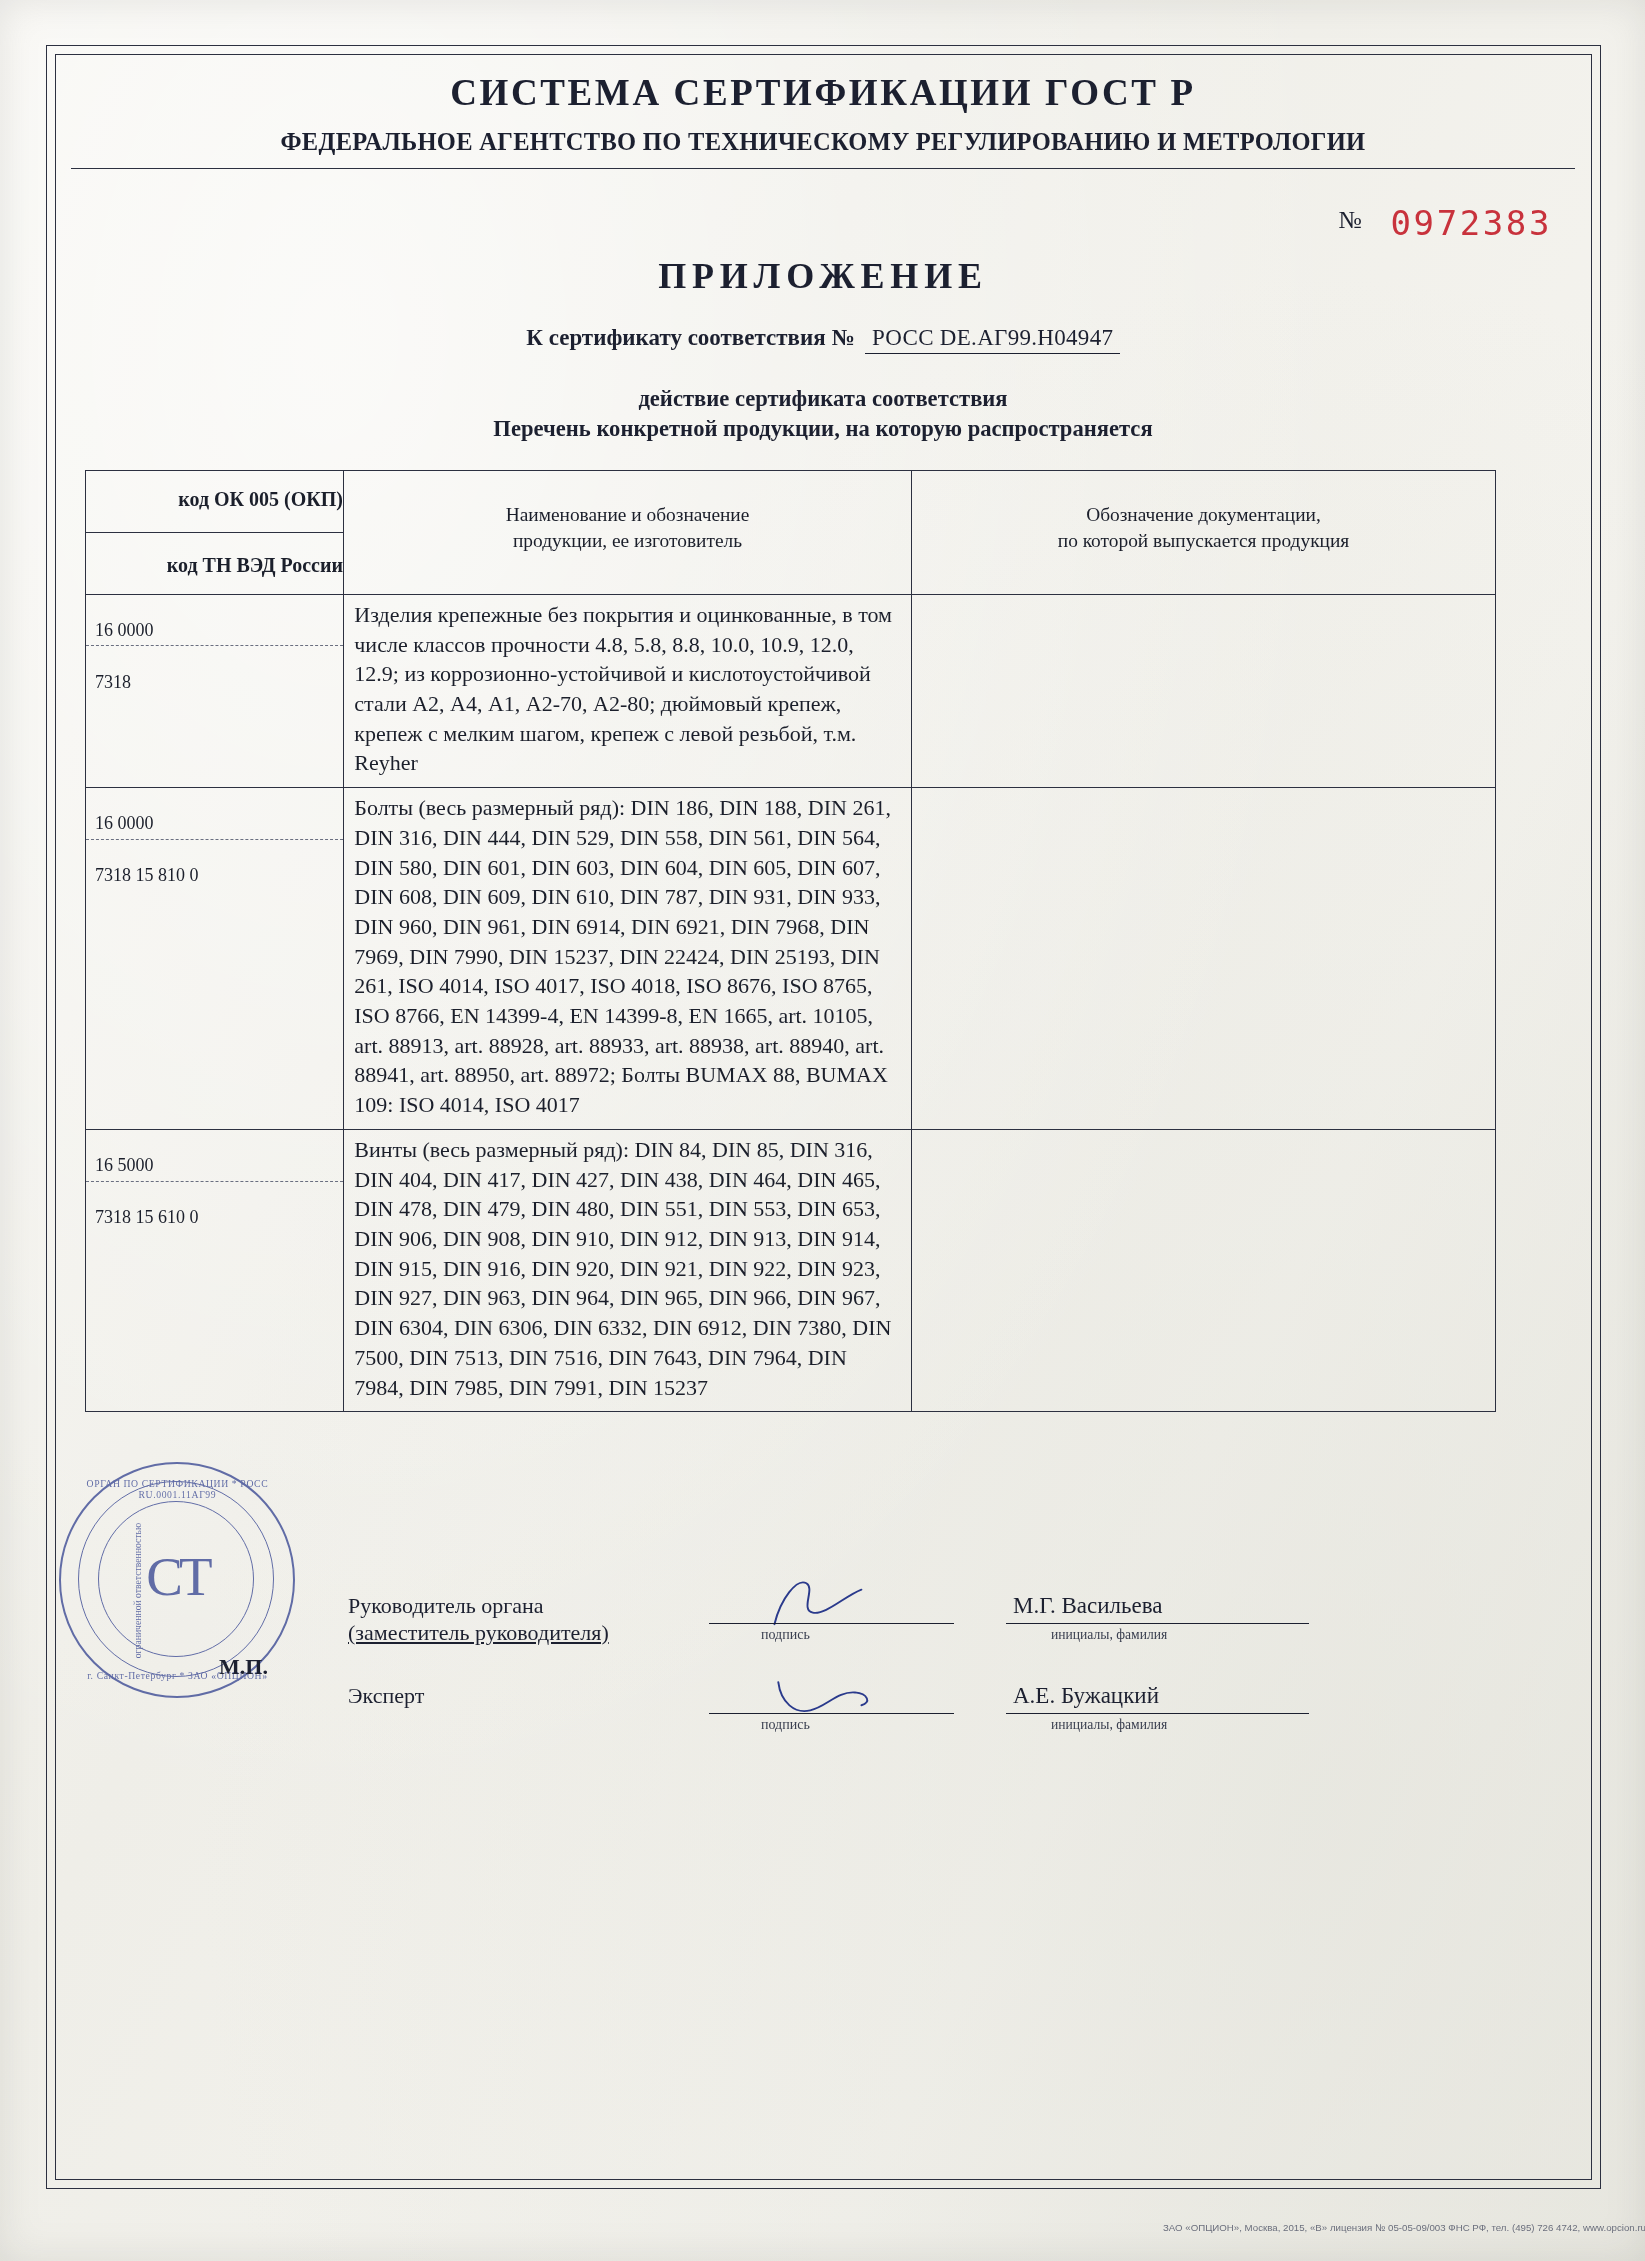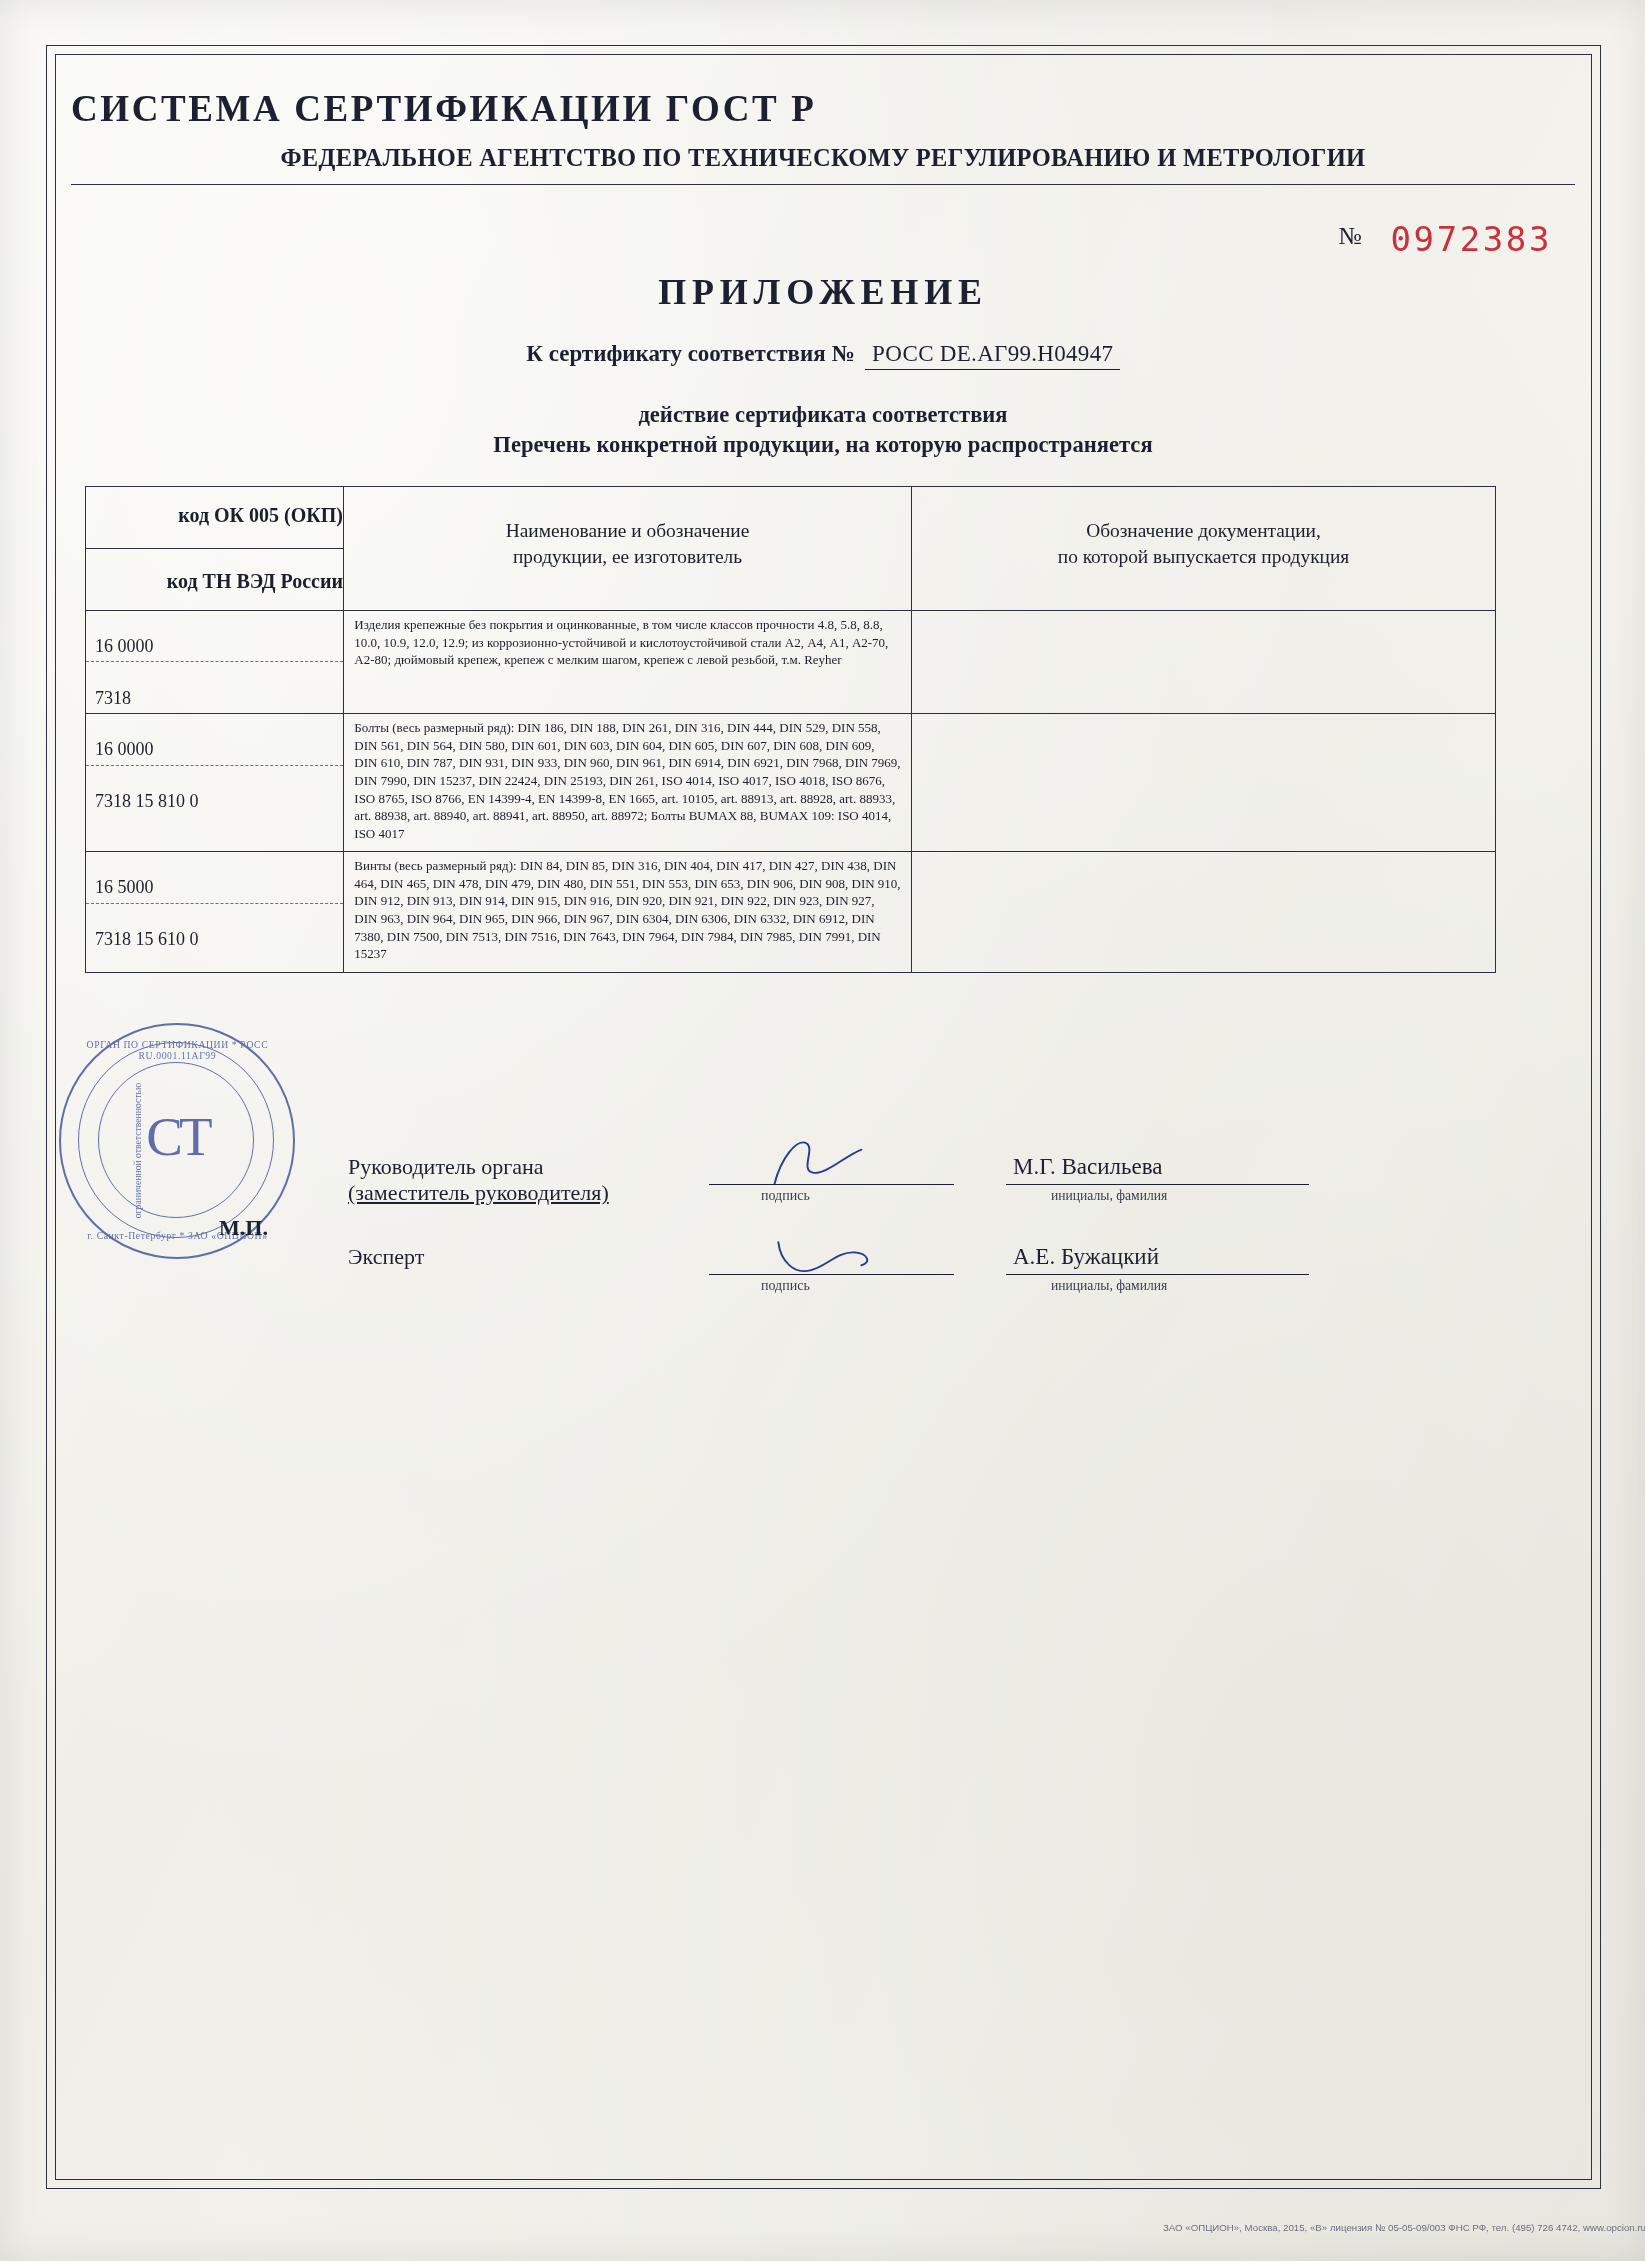--- a/index.html
+++ b/index.html
@@ -56,25 +56,26 @@
 
   .content {
     position: absolute;
     left: 71px;
     top: 65px;
     width: 1504px;
   }
 
   
   .hdr-title {
+    text-align: center;
     font-size: 37px;
     font-weight: bold;
     letter-spacing: 2.6px;
     color: #1c2030;
-    margin-top: 22px;
+    margin-top: 6px;
   }
   .hdr-sub {
     text-align: center;
     font-size: 24.5px;
     font-weight: bold;
     letter-spacing: 0.3px;
     color: #1c2030;
     margin-top: 14px;
   }
   .hdr-rule {
@@ -193,21 +194,21 @@
   .code-a, .code-b {
     font-size: 18px;
     padding: 5.2px 9px 3.9px 9px;
     line-height: 1.2;
     margin-top: 20px;
   }
   .code-a { border-bottom: 0.6px dashed #6a6f80; }
 
   td.name-cell {
     padding: 5.2px 10.3px 9px 10.3px;
-    font-size: 13px;
+    font-size: 22px;
     line-height: 1.35;
   }
   td.doc-cell { padding: 5.2px; }
 
   
   .sign-area {
     position: relative;
     margin-top: 84px;
     height: 277px;
   }

